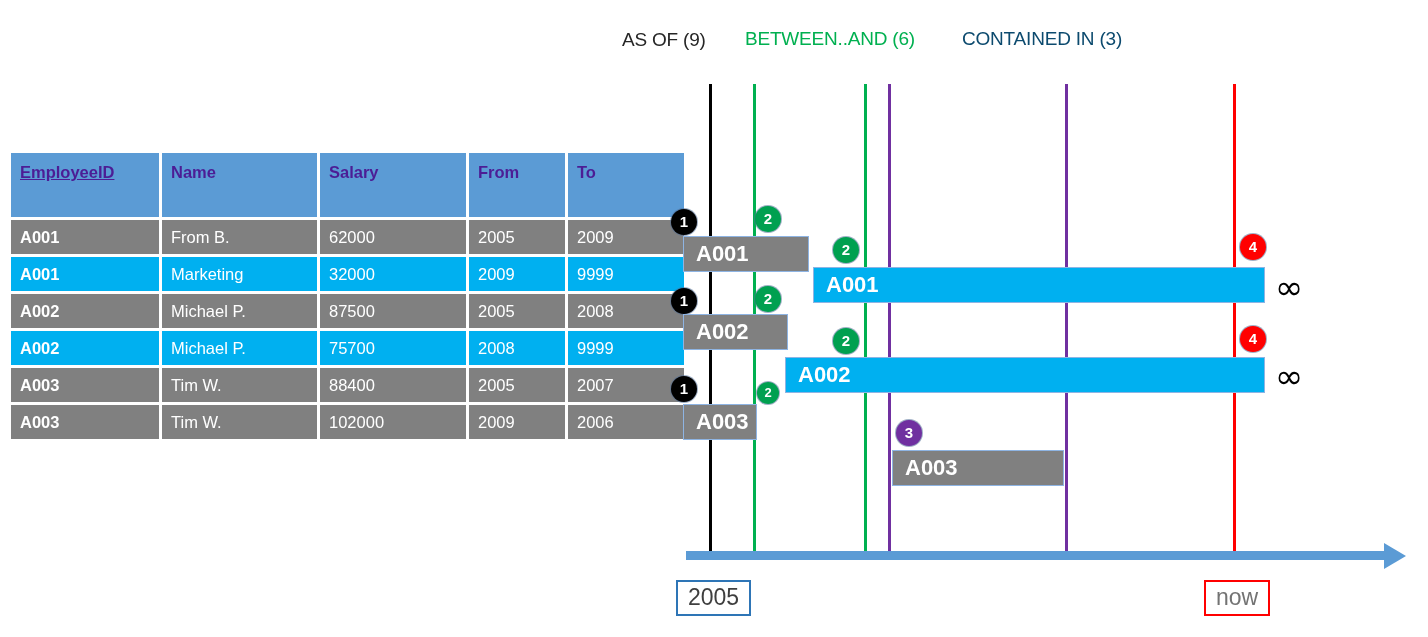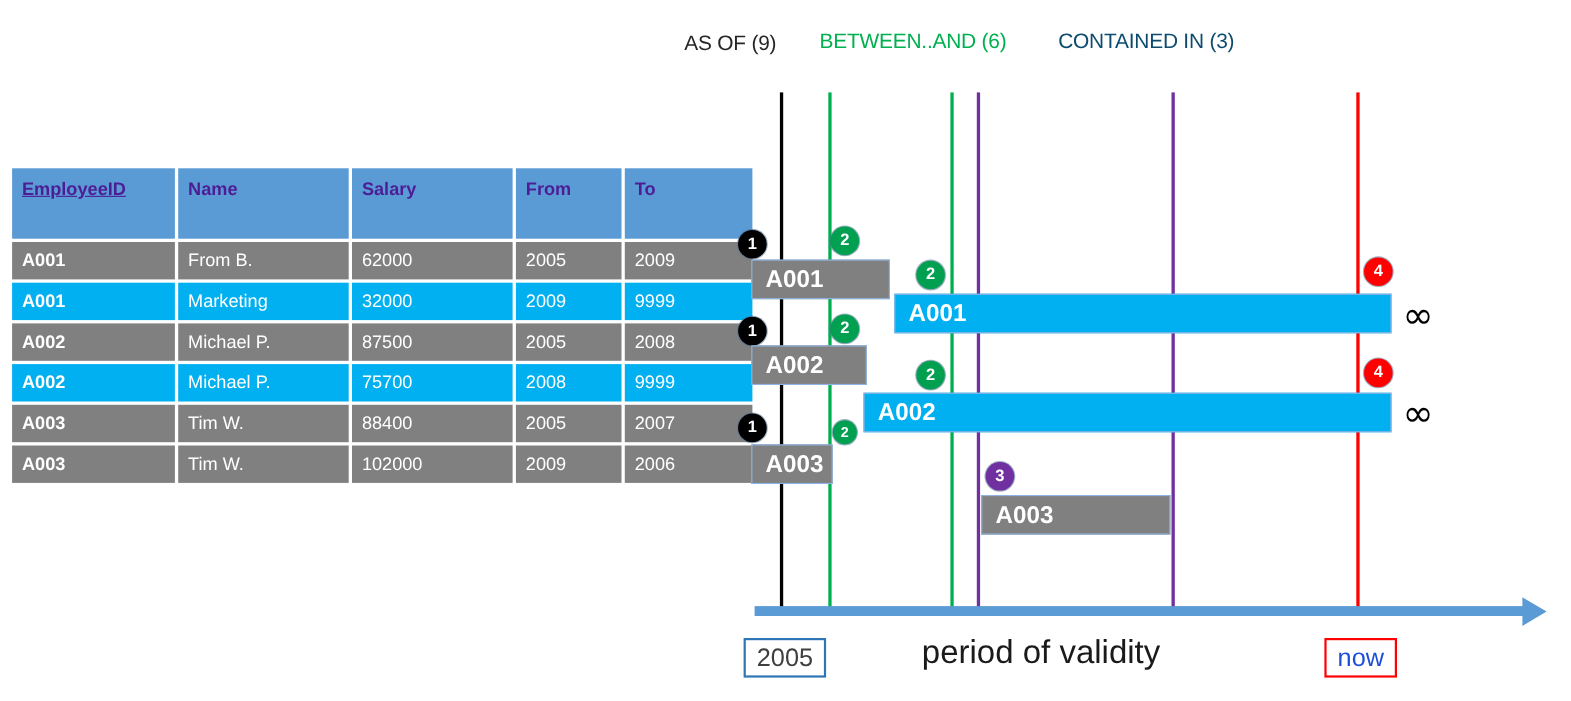--- a/index.html
+++ b/index.html
@@ -144,21 +144,21 @@
 
   .axis-box {
     position: absolute;
     box-sizing: border-box;
     font-size: 23px;
     padding: 2px 10px 4px 10px;
     background: #ffffff;
     line-height: 1.15;
   }
   #axis-start { left: 676px; top: 580px; border: 2px solid #2e75b6; color: #3f3f3f; }
-  #axis-now   { left: 1204px; top: 580px; border: 2px solid #ff0000; color: #1d4ed8; }
+  #axis-now   { left: 1204px; top: 580px; border: 2px solid #ff0000; color: #737373; }
   #axis-title {
     position: absolute;
     left: 838px; top: 577px;
     font-size: 30px;
     color: #1a1a1a;
     white-space: nowrap;
   }
 </style>
 </head>
 <body>
@@ -254,15 +254,14 @@
   <div class="badge b2 small" style="left:757px; top:382px;">2</div>
   <div class="bar gray" style="left:683px; top:404px; width:74px;">A003</div>
 
   <div class="badge b3" style="left:896px; top:420px;">3</div>
   <div class="bar gray" style="left:892px; top:450px; width:172px;">A003</div>
 
   <div id="axis-line"></div>
   <div id="axis-arrow"></div>
 
   <div class="axis-box" id="axis-start">2005</div>
-  <div id="axis-title">period of validity</div>
   <div class="axis-box" id="axis-now">now</div>
 </div>
 
 </body></html>

